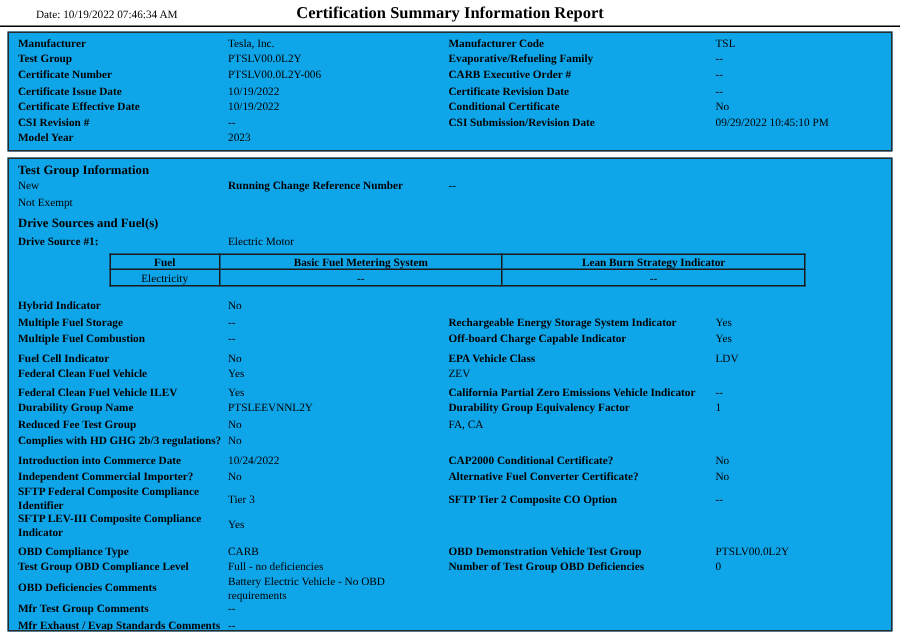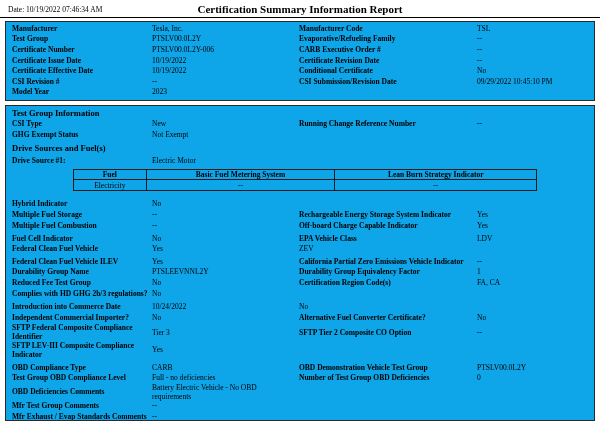--- a/index.html
+++ b/index.html
@@ -6,21 +6,21 @@
   html, body { background: #ffffff; }
   body {
     width: 600px; height: 426px; overflow: hidden;
     font-family: "Liberation Serif", serif; color: #000;
   }
   .page { position: relative; width: 600px; height: 426px; background: #fff; }
 
   
   .topbar { position: relative; height: 17px; }
   .report-date {
-    position: absolute; left: 8px; top: 5px;
+    position: absolute; left: 24px; top: 5px;
     font-size: 7.5px; line-height: 9px;
   }
   .report-title {
     position: absolute; left: 0; top: 3px; width: 100%;
     text-align: center; font-size: 11px; font-weight: bold; line-height: 12px;
   }
   .top-rule { border-top: 1.2px solid #000; width: 600px; }
 
   
   .box {
@@ -124,27 +124,25 @@
           <div class="lbl"></div>
           <div class="val"></div>
         </div>
       </div>
   </div>
 
   <div class="box box2">
     <div class="heading">Test Group Information</div>
     <div>
         <div class="row">
-          <div class="lbl">CSI Type</div>
           <div class="val">New</div>
           <div class="lbl">Running Change Reference Number</div>
           <div class="val">--</div>
         </div>
         <div class="row">
-          <div class="lbl">GHG Exempt Status</div>
           <div class="val">Not Exempt</div>
           <div class="lbl"></div>
           <div class="val"></div>
         </div>
       </div>
 
     <div class="heading h-drive">Drive Sources and Fuel(s)</div>
     <div class="g-drive">
         <div class="row">
           <div class="lbl">Drive Source  #1:</div>
@@ -215,34 +213,34 @@
         </div>
         <div class="row">
           <div class="lbl">Durability Group Name</div>
           <div class="val">PTSLEEVNNL2Y</div>
           <div class="lbl">Durability Group Equivalency Factor</div>
           <div class="val">1</div>
         </div>
         <div class="row">
           <div class="lbl">Reduced Fee Test Group</div>
           <div class="val">No</div>
-          <div class="lbl">Certification Region Code(s)</div>
           <div class="val">FA, CA</div>
         </div>
         <div class="row">
           <div class="lbl">Complies with HD GHG 2b/3 regulations?</div>
           <div class="val">No</div>
           <div class="lbl"></div>
           <div class="val"></div>
         </div>
       </div>
     <div class="g-f">
         <div class="row">
           <div class="lbl">Introduction into Commerce Date</div>
           <div class="val">10/24/2022</div>
+          <div class="lbl">CAP2000 Conditional Certificate?</div>
           <div class="val">No</div>
         </div>
         <div class="row">
           <div class="lbl">Independent Commercial Importer?</div>
           <div class="val">No</div>
           <div class="lbl">Alternative Fuel Converter Certificate?</div>
           <div class="val">No</div>
         </div>
       </div>
     <div class="g-g">

